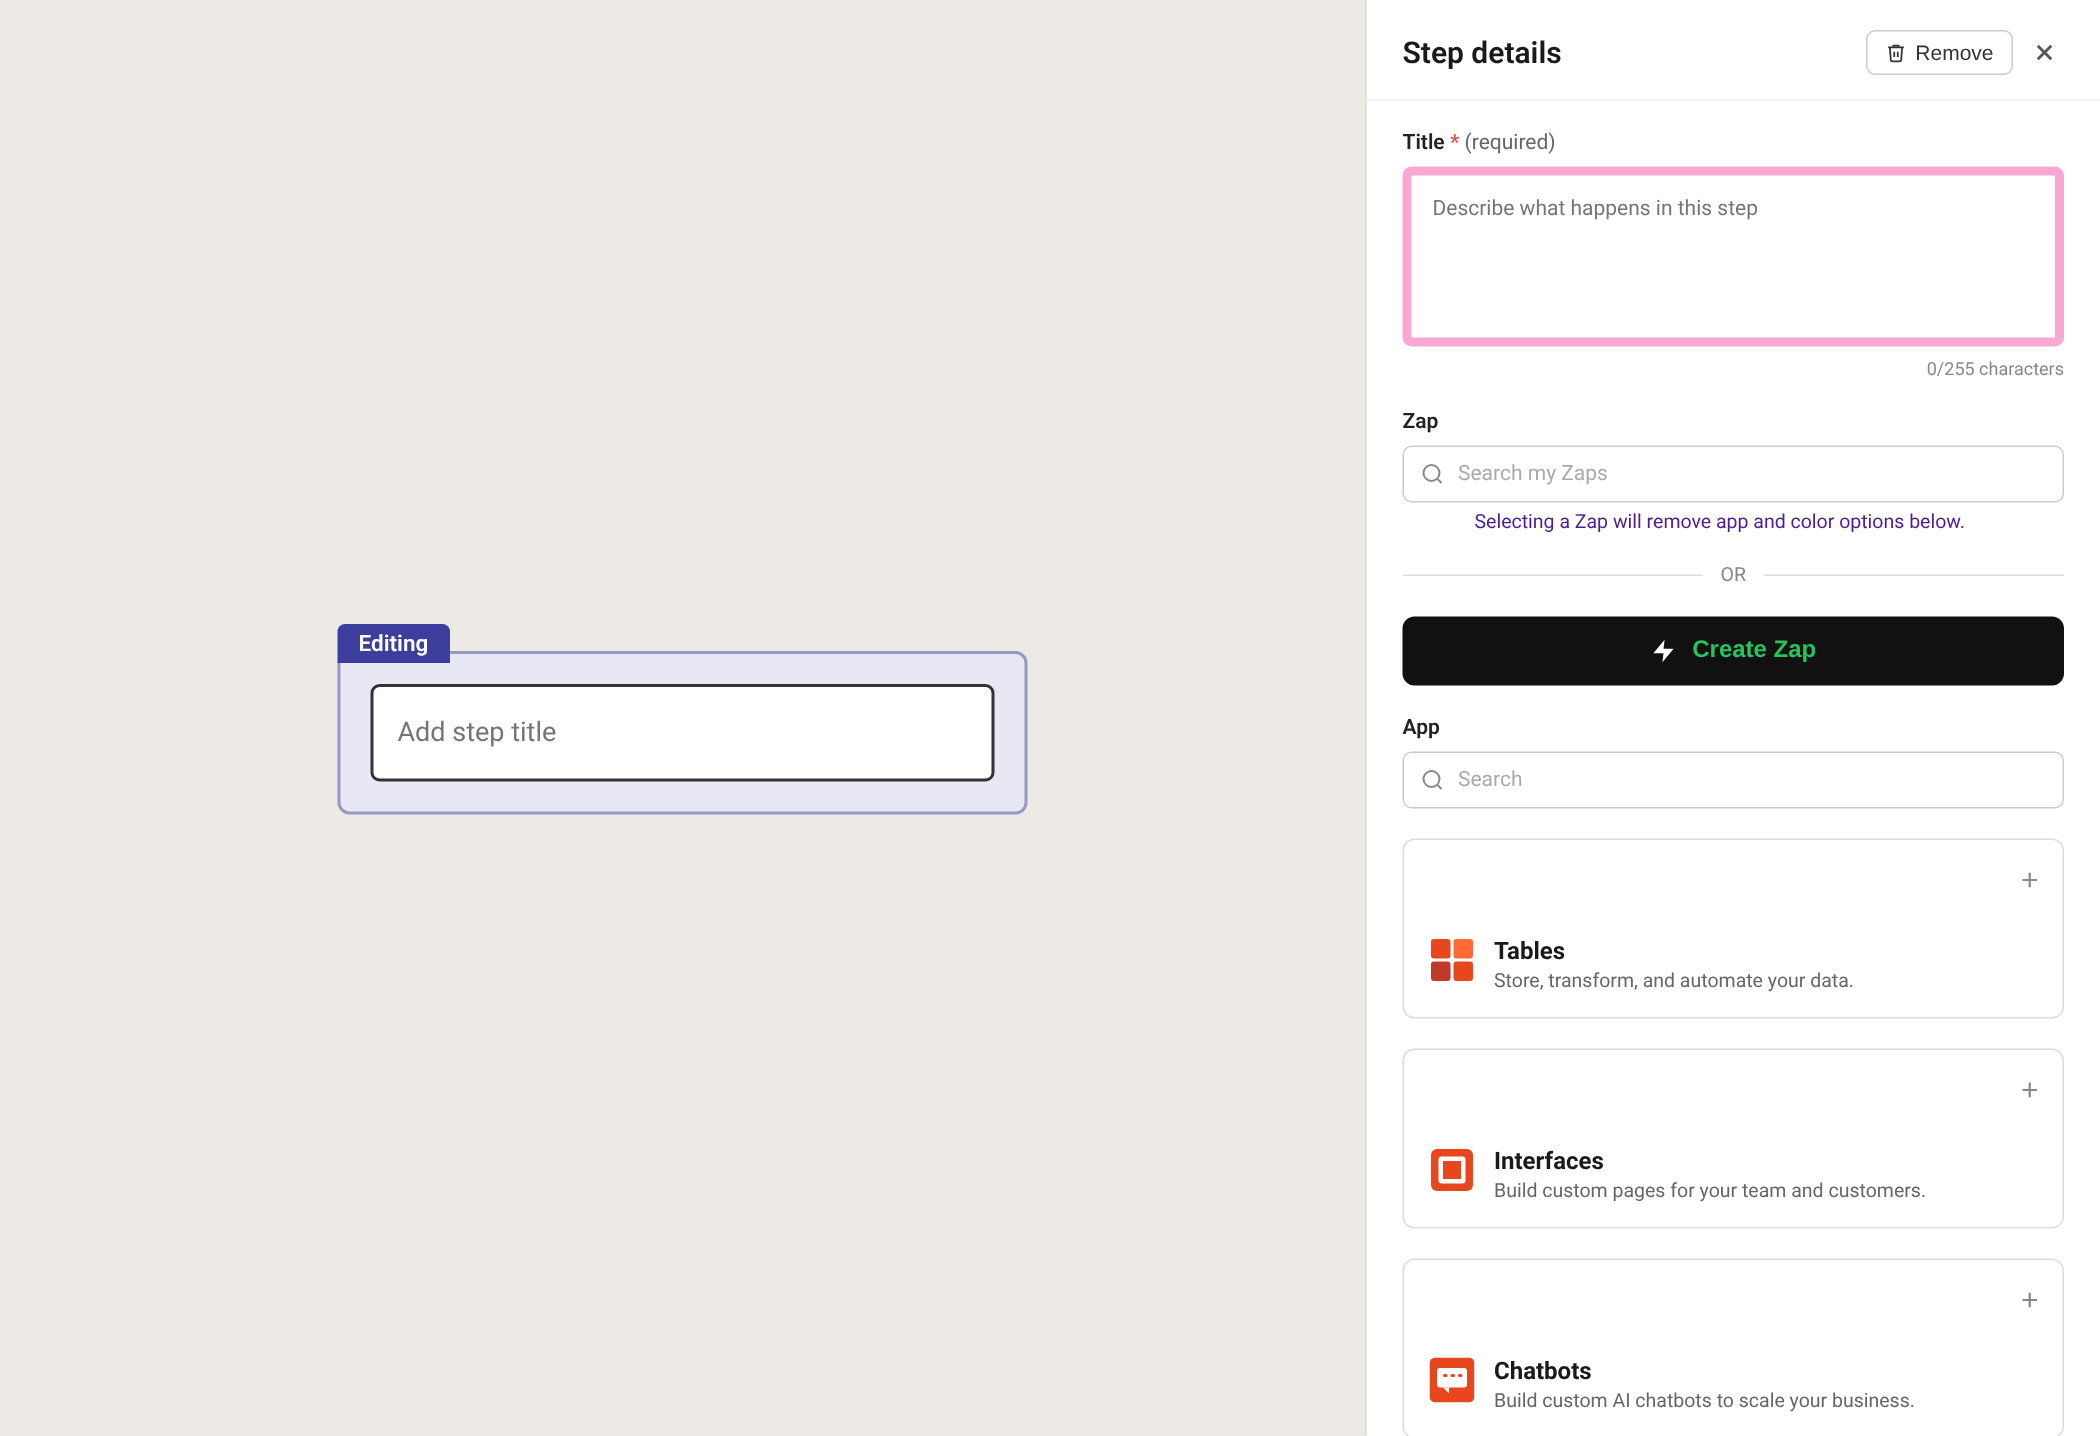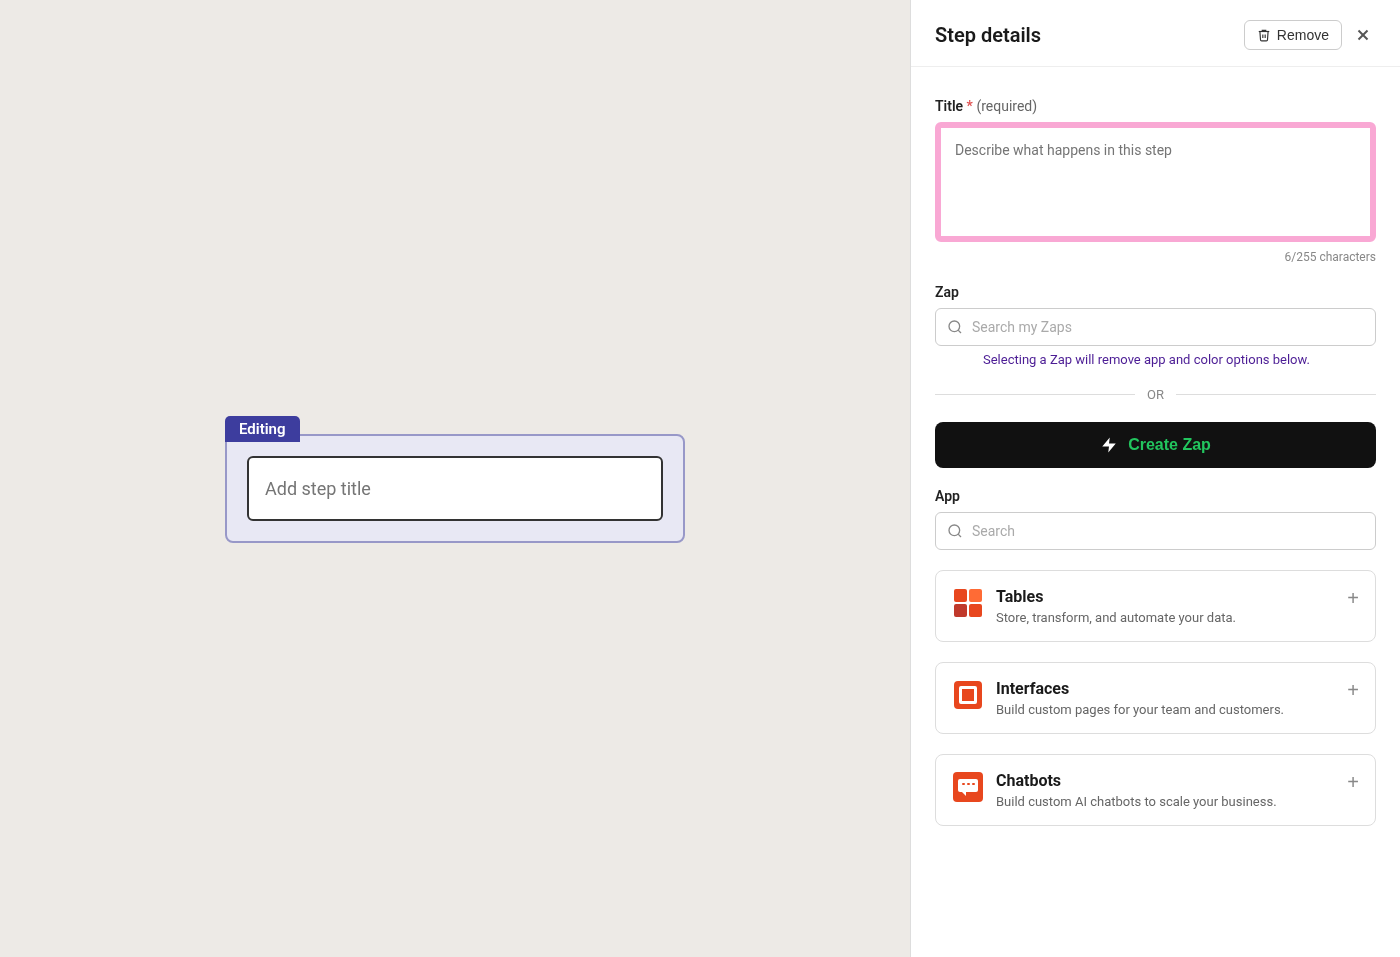--- a/index.html
+++ b/index.html
@@ -58,21 +58,20 @@
 
     
     .right-panel {
       width: 490px;
       background: white;
       border-left: 1px solid #ddd;
       display: flex;
       flex-direction: column;
       overflow-y: auto;
       height: 957px;
-      gap: 11px;
     }
 
     .panel-header {
       display: flex;
       align-items: center;
       justify-content: space-between;
       padding: 20px 24px 16px 24px;
       border-bottom: 1px solid #eee;
     }
 
@@ -232,20 +231,21 @@
       align-items: flex-start;
       justify-content: space-between;
       gap: 12px;
       cursor: pointer;
     }
 
     .app-card-left {
       display: flex;
       align-items: flex-start;
       gap: 12px;
+      margin-top: 48px;
     }
 
     .app-icon {
       width: 32px;
       height: 32px;
       flex-shrink: 0;
       display: flex;
       align-items: center;
       justify-content: center;
     }
@@ -352,21 +352,21 @@
   <div class="panel-body">
 
     <div class="field-section">
       <div class="field-label">
         <span>Title</span>
         <span class="required">*</span>
         <span class="optional">(required)</span>
       </div>
       <div style="position:relative;">
         <textarea class="title-textarea" placeholder="Describe what happens in this step" style=""></textarea>
-        <div class="char-count">6/255 characters</div>
+        <div class="char-count">0/255 characters</div>
       </div>
     </div>
 
     <div class="field-section">
       <div class="field-label">Zap</div>
       <div class="search-input-wrapper">
         <svg class="search-icon-svg" width="16" height="16" viewBox="0 0 24 24" fill="none" stroke="#888" stroke-width="2">
           <circle cx="11" cy="11" r="8"></circle>
           <line x1="21" y1="21" x2="16.65" y2="16.65"></line>
         </svg>

